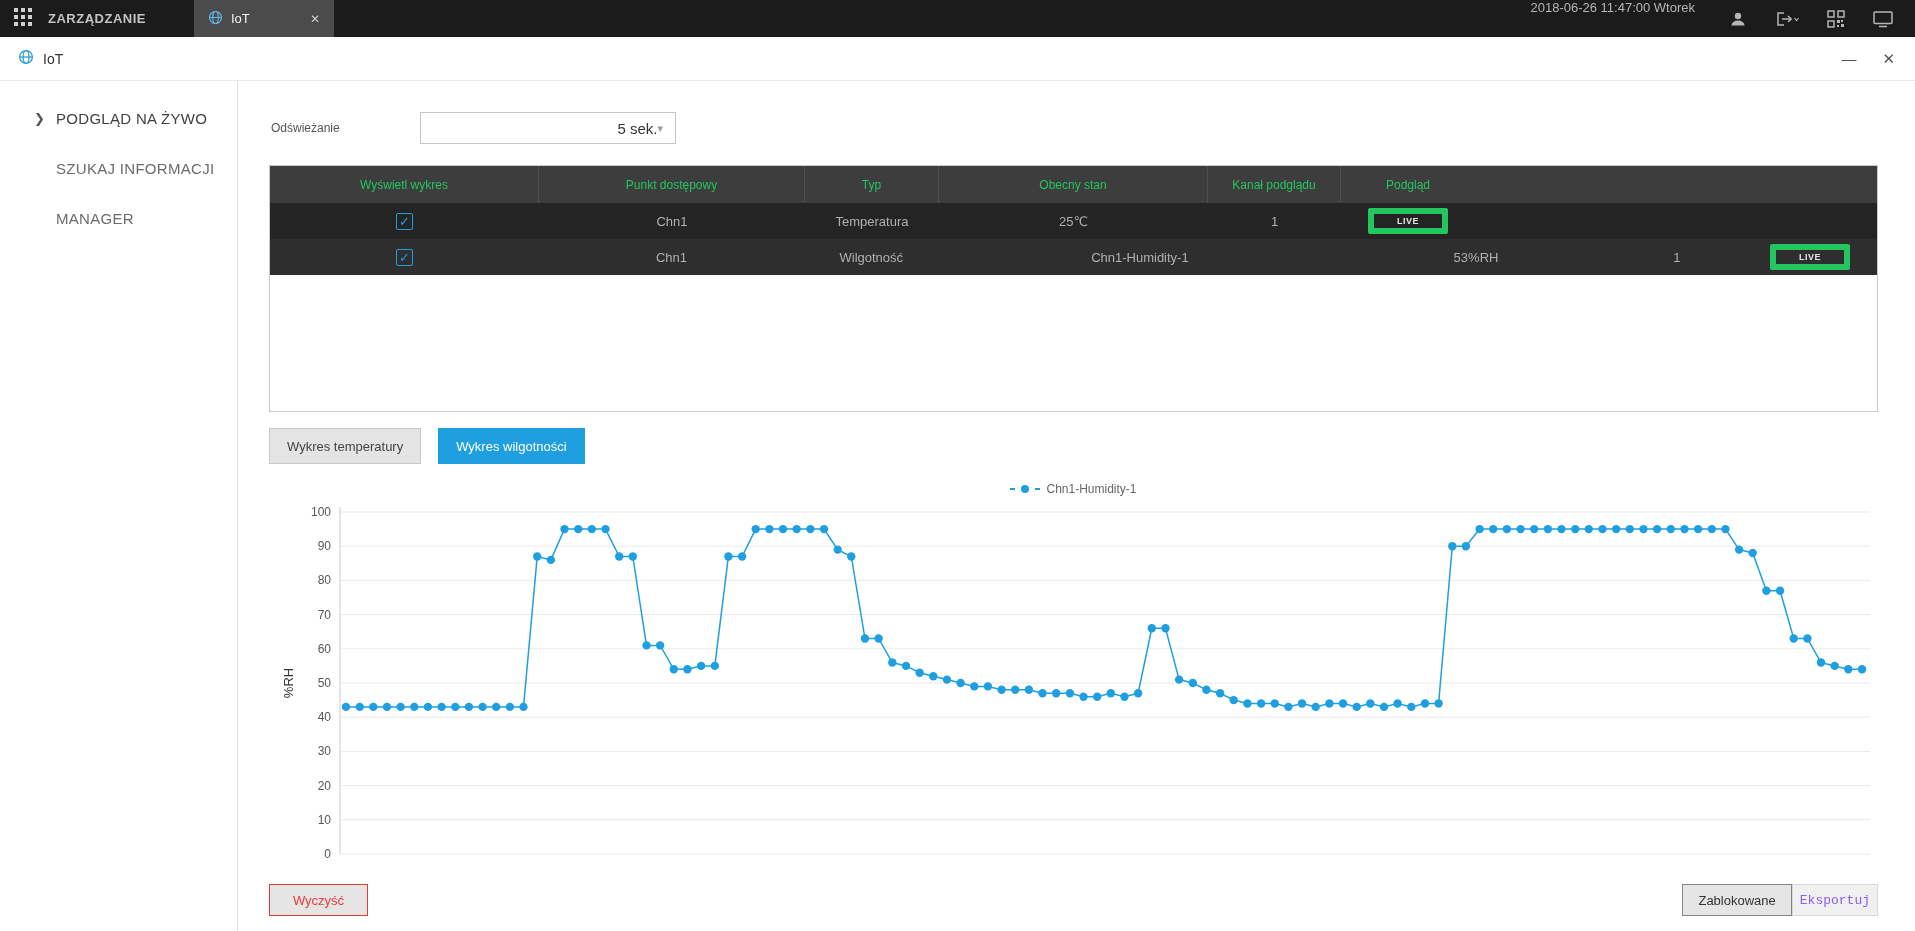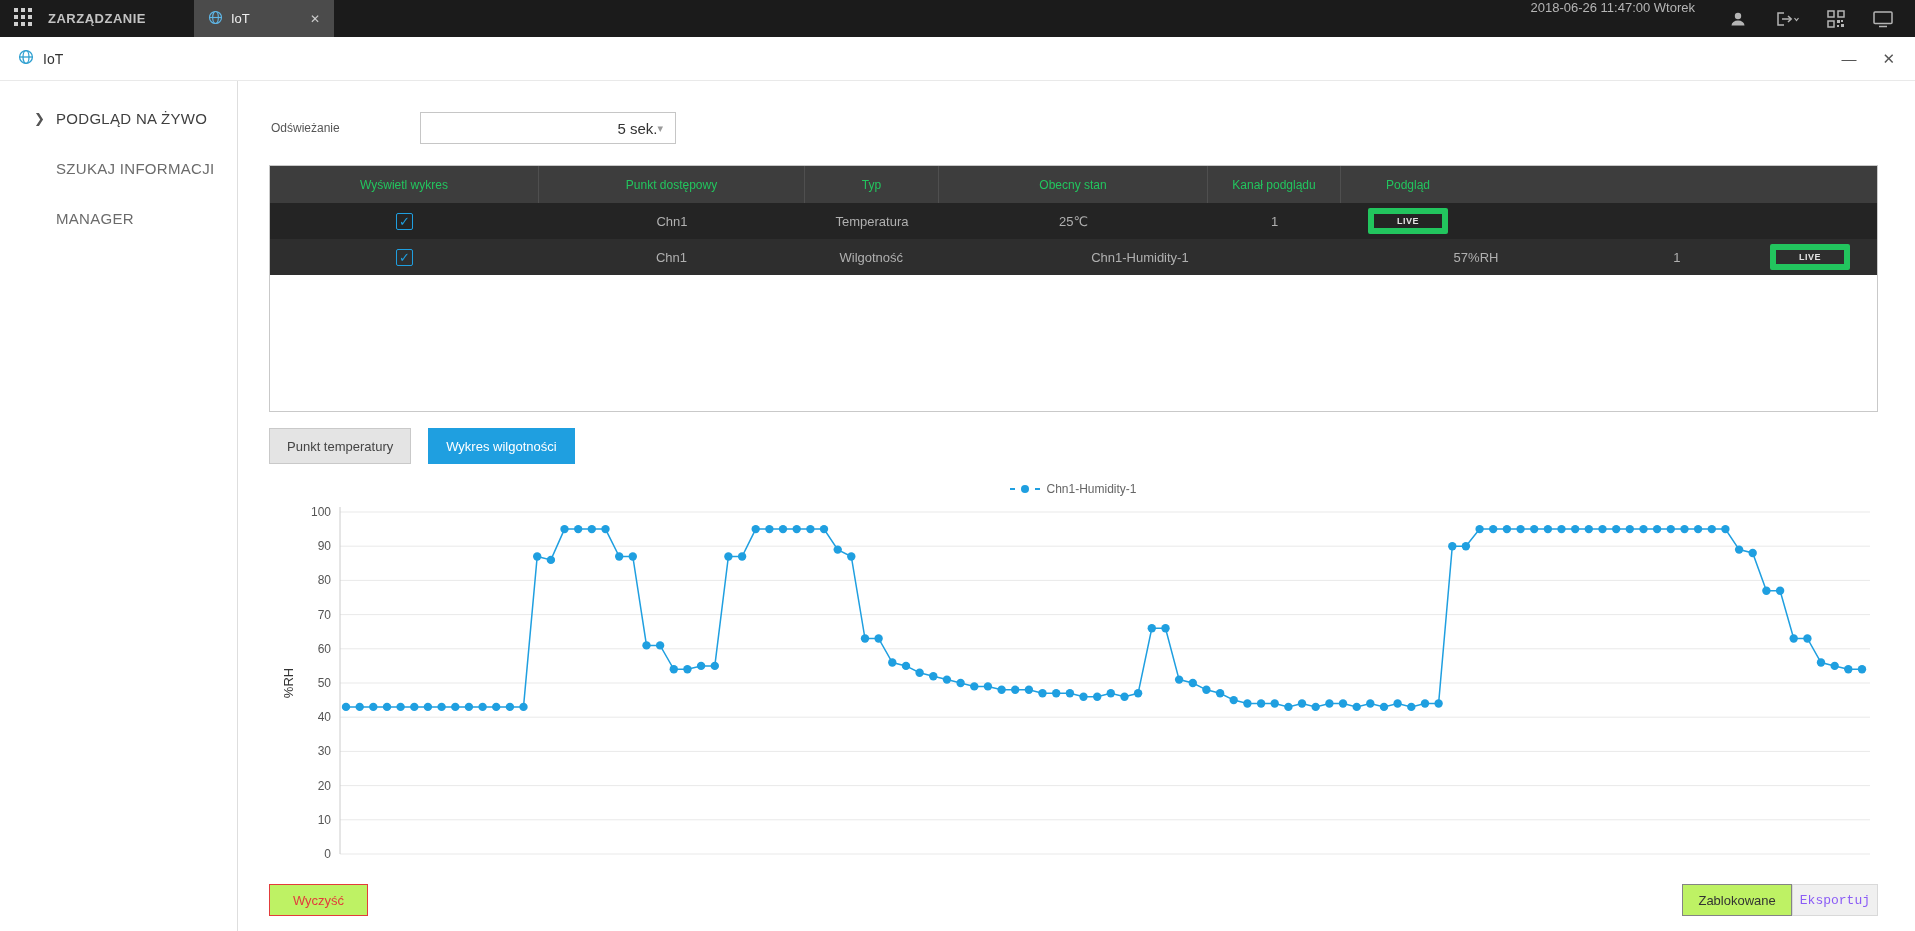--- a/index.html
+++ b/index.html
@@ -64,21 +64,21 @@
 
   
   .legend { margin-top:18px; width:1609px; display:flex; align-items:center; justify-content:center; gap:6px; }
   .legend-dot { width:8px; height:8px; border-radius:50%; background:#1f9fe0; }
   .legend-dash { width:5px; height:2px; background:#1f9fe0; }
   .legend-label { font-size:12px; color:#666; }
   .chart-svg { display:block; margin-top:4px; width:1609px; height:368px; }
 
   
   .footer { margin-top:16px; width:1609px; display:flex; align-items:center; justify-content:space-between; }
-  .btn { height:32px; display:flex; align-items:center; justify-content:center; font-size:13px; background:#bef264; cursor:pointer; }
+  .btn { height:32px; display:flex; align-items:center; justify-content:center; font-size:13px; background:#e5e5e5; cursor:pointer; }
   .btn-clear { width:99px; border:1px solid #e23c3c; color:#e23c3c; }
   .footer-right { display:flex; }
   .btn-locked { padding:0 15px; border:1px solid #848484; color:#333; }
   .btn-export { padding:0 7px; border:1px solid #d9d9d9; background:#f0f0f0; color:#8b5cf6; cursor:default;font-family:Liberation Mono, monospace; }
 </style>
 </head>
 <body>
 
 <div class="screen">
 
@@ -225,30 +225,30 @@
 
         <div class="t-row r1">
           <div class="cell col0">
             <span class="checkbox checked">
                 <span class="glyph">✓</span>
               </span>
           </div>
           <div class="cell col1">Chn1</div>
           <div class="cell col2">Wilgotność</div>
           <div class="cell col3">Chn1-Humidity-1</div>
-          <div class="cell col4">57%RH</div>
+          <div class="cell col4">53%RH</div>
           <div class="cell col5">1</div>
           <div class="cell col6">
             <span class="live-badge">LIVE</span>
           </div>
         </div>
       </div>
 
       <div class="chart-tabs">
-        <div class="chart-tab">Punkt temperatury</div>
+        <div class="chart-tab">Wykres temperatury</div>
         <div class="chart-tab active">Wykres wilgotności</div>
       </div>
 
       <div class="legend">
         <span class="legend-dash"></span>
         <span class="legend-dot"></span>
         <span class="legend-dash"></span>
         <span class="legend-label">Chn1-Humidity-1</span>
       </div>
 

